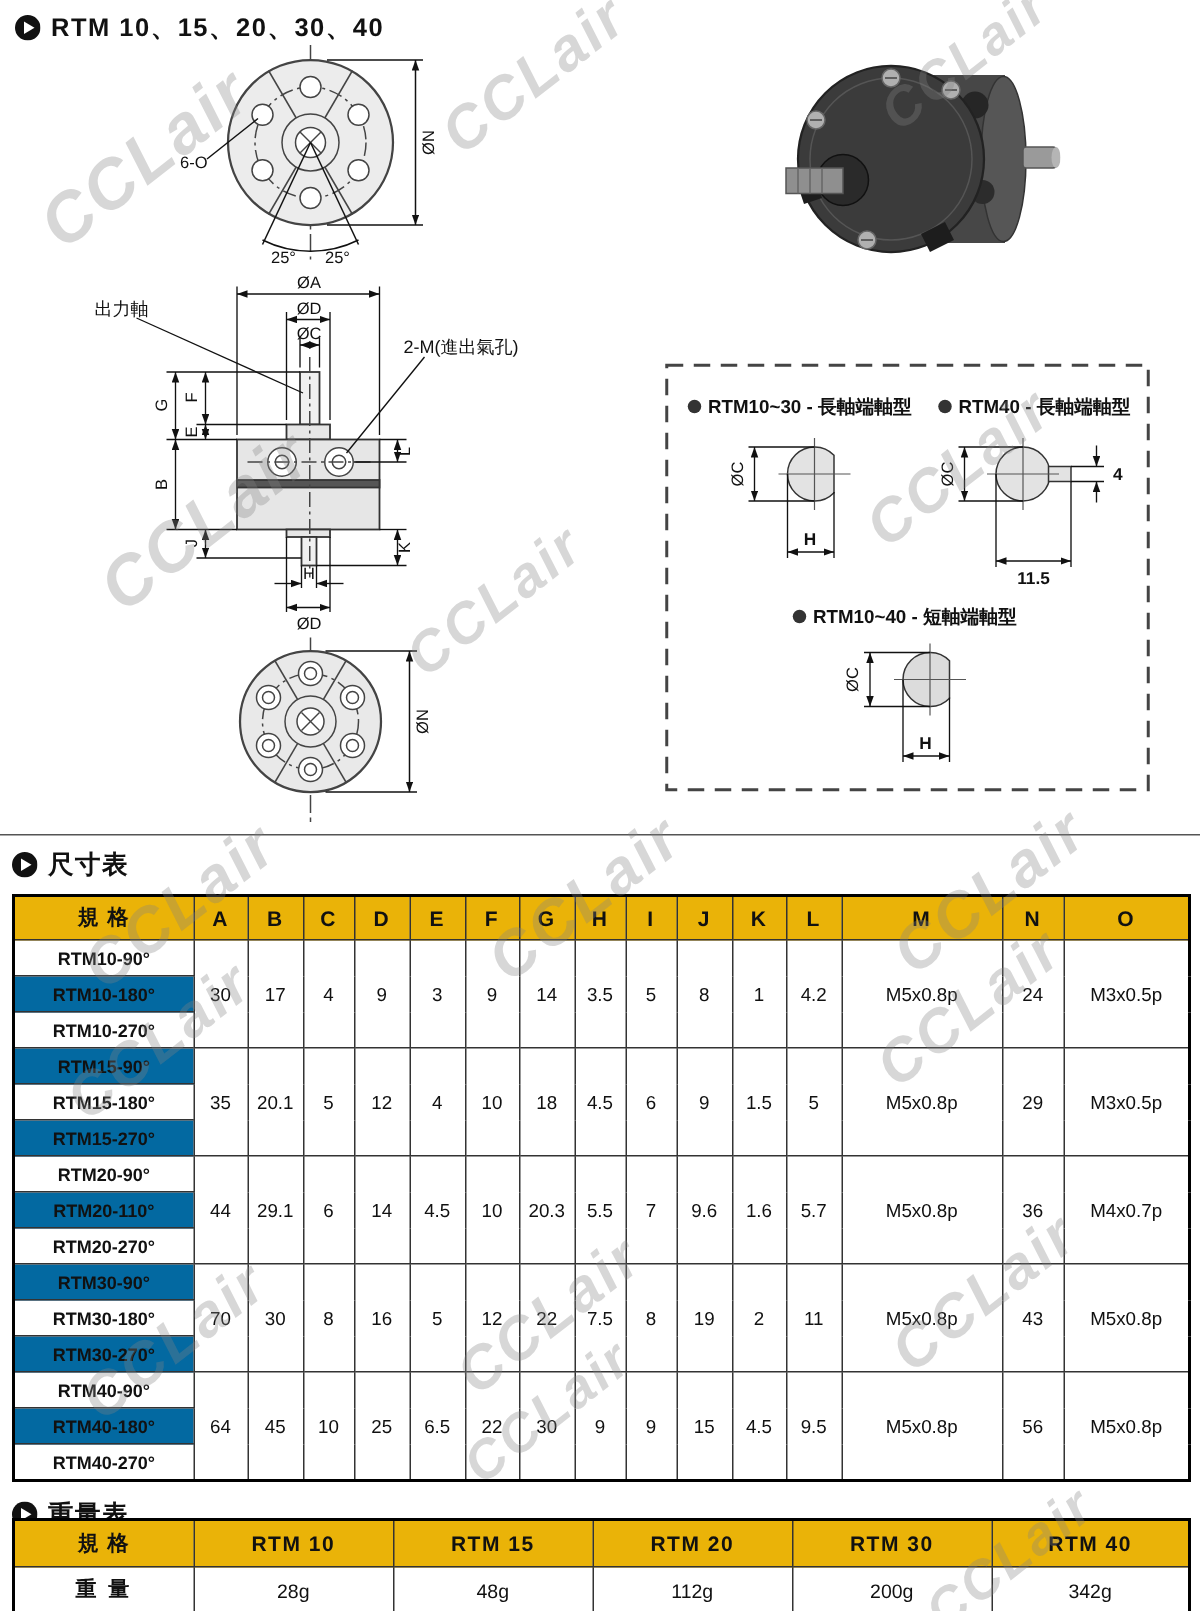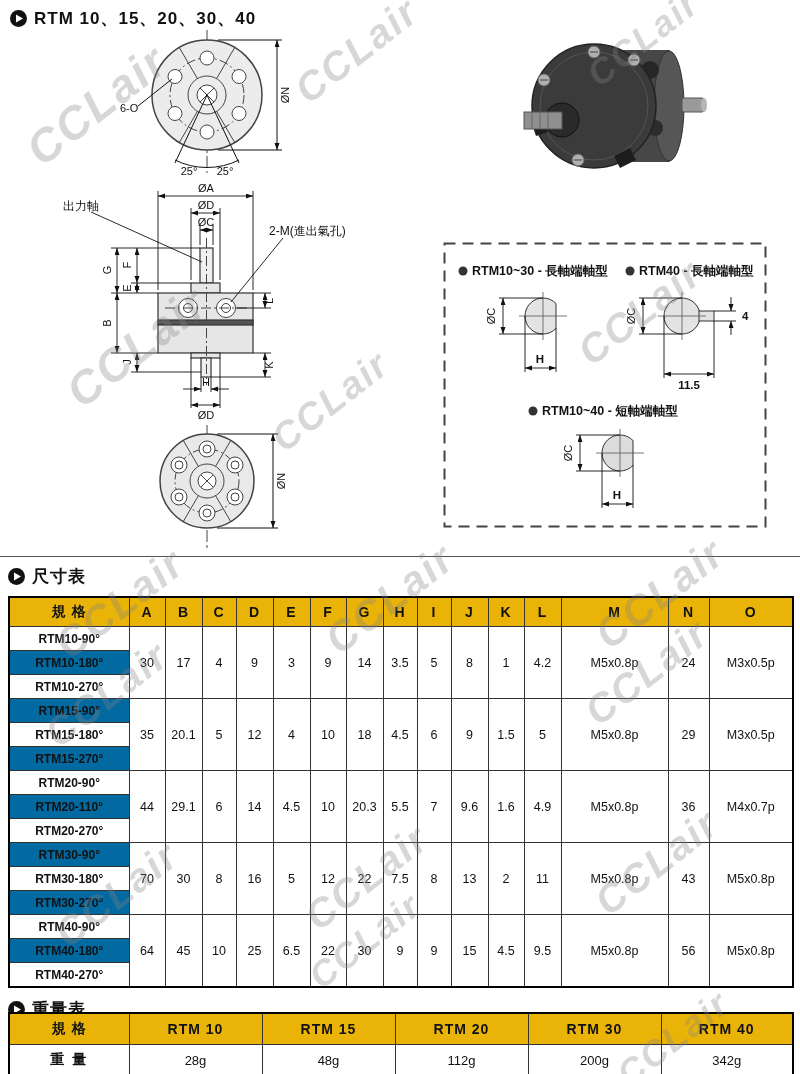--- a/index.html
+++ b/index.html
@@ -427,21 +427,21 @@
         <td rowspan="3">29.1</td>
         <td rowspan="3">6</td>
         <td rowspan="3">14</td>
         <td rowspan="3">4.5</td>
         <td rowspan="3">10</td>
         <td rowspan="3">20.3</td>
         <td rowspan="3">5.5</td>
         <td rowspan="3">7</td>
         <td rowspan="3">9.6</td>
         <td rowspan="3">1.6</td>
-        <td rowspan="3">4.9</td>
+        <td rowspan="3">5.7</td>
         <td rowspan="3">M5x0.8p</td>
         <td rowspan="3">36</td>
         <td rowspan="3">M4x0.7p</td>
       </tr>
       <tr>
         <td class="spec shade">RTM20-110°</td>
       </tr>
       <tr>
         <td class="spec">RTM20-270°</td>
       </tr>
@@ -449,21 +449,21 @@
         <td class="spec shade">RTM30-90°</td>
         <td rowspan="3">70</td>
         <td rowspan="3">30</td>
         <td rowspan="3">8</td>
         <td rowspan="3">16</td>
         <td rowspan="3">5</td>
         <td rowspan="3">12</td>
         <td rowspan="3">22</td>
         <td rowspan="3">7.5</td>
         <td rowspan="3">8</td>
-        <td rowspan="3">13</td>
+        <td rowspan="3">19</td>
         <td rowspan="3">2</td>
         <td rowspan="3">11</td>
         <td rowspan="3">M5x0.8p</td>
         <td rowspan="3">43</td>
         <td rowspan="3">M5x0.8p</td>
       </tr>
       <tr>
         <td class="spec">RTM30-180°</td>
       </tr>
       <tr>

